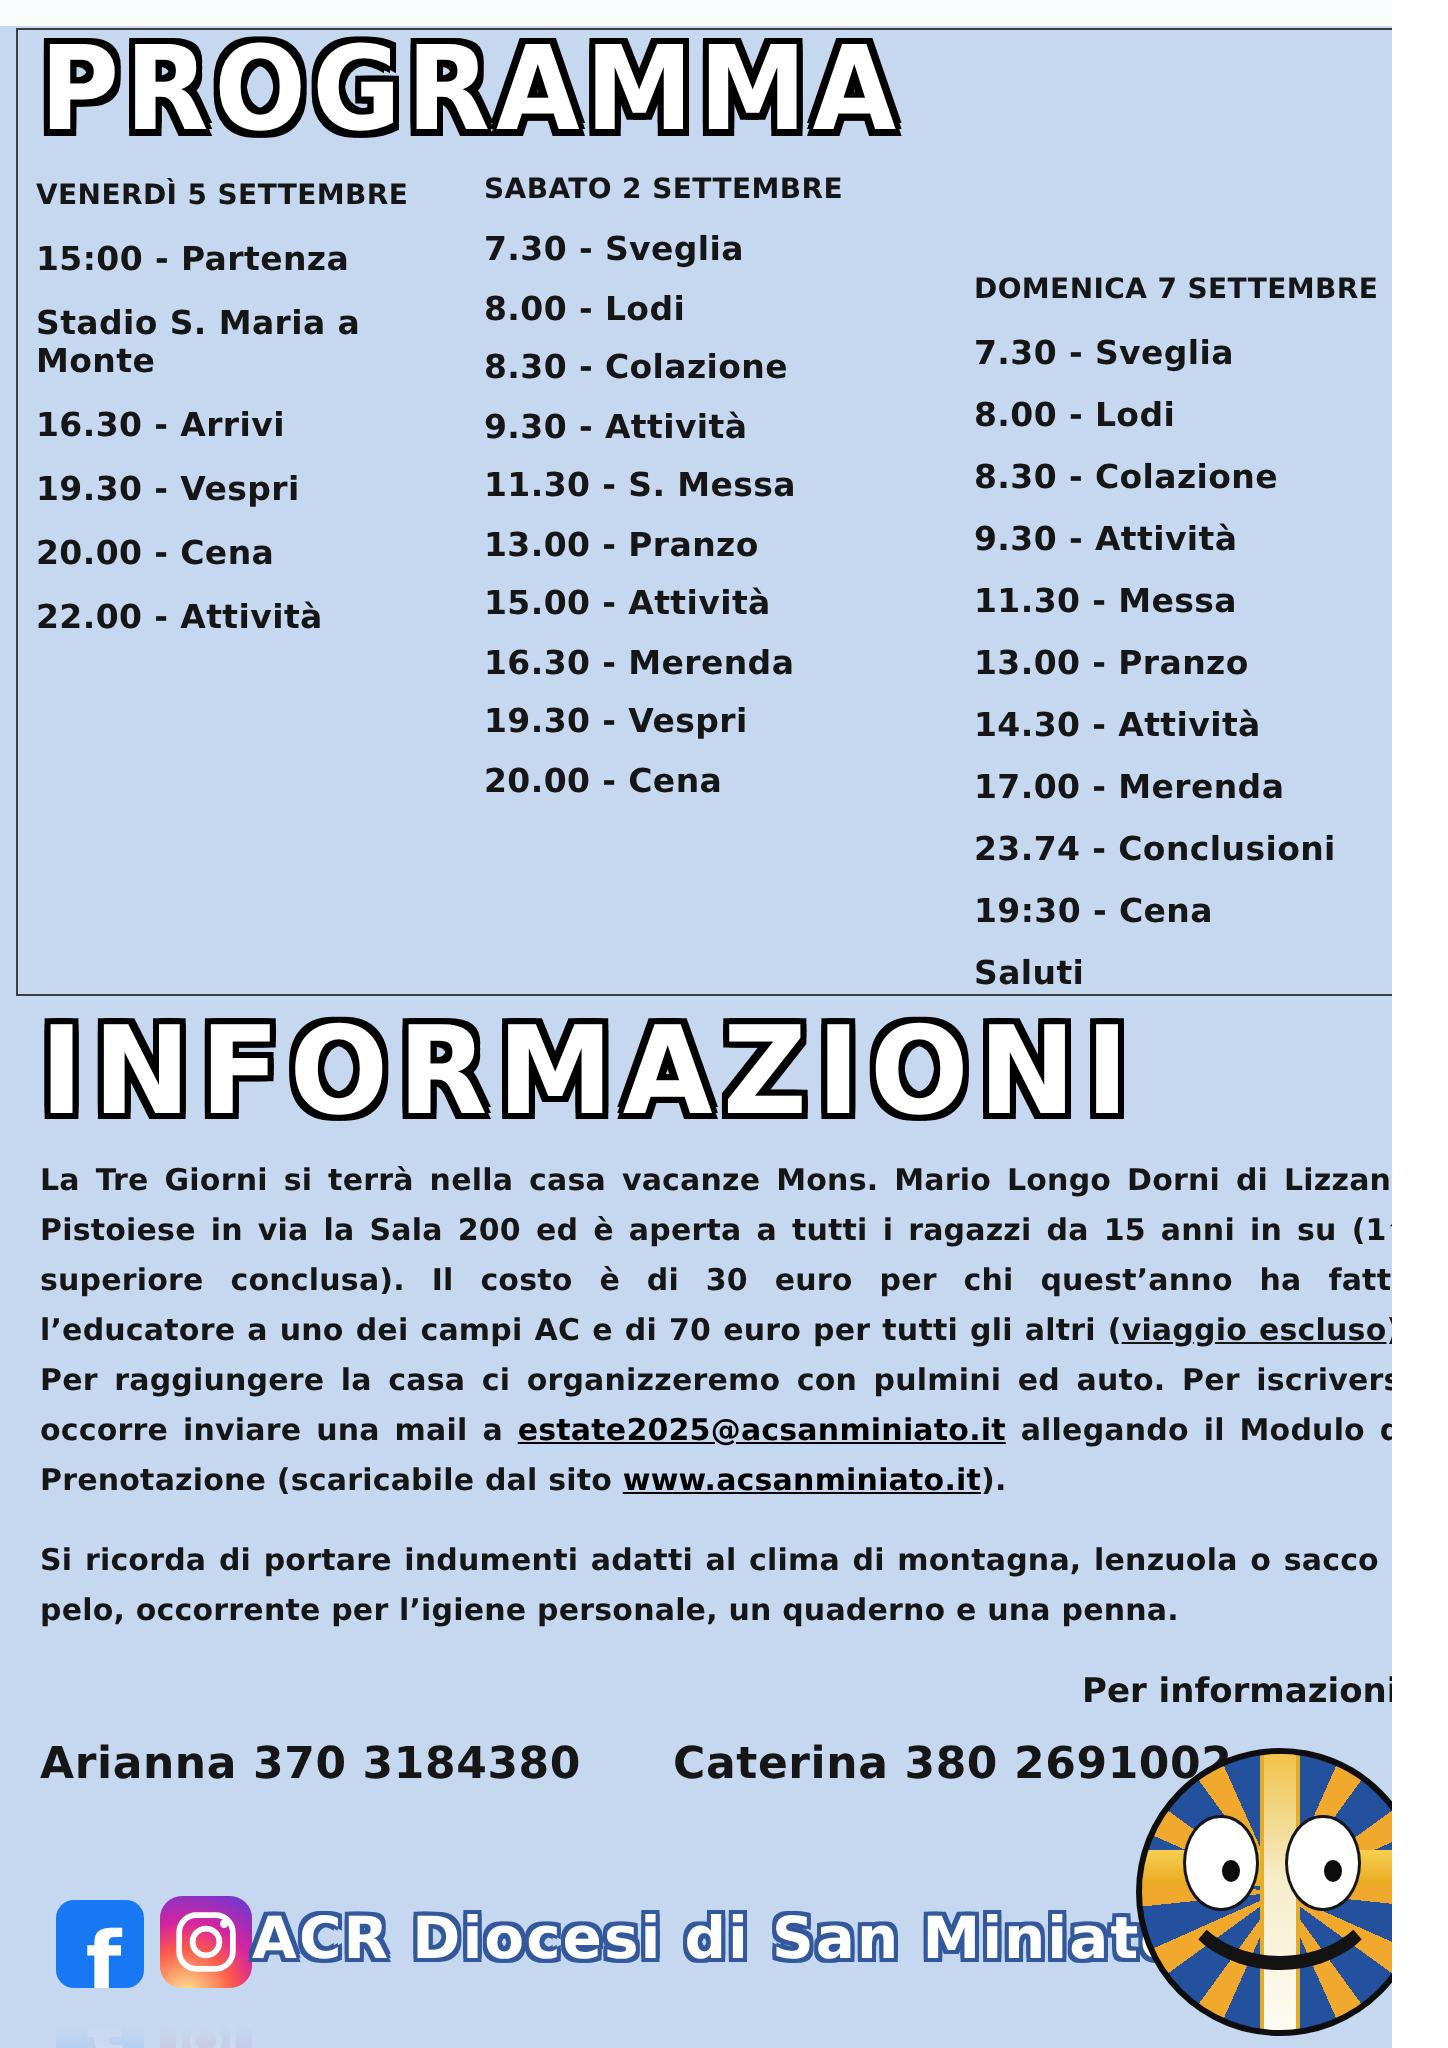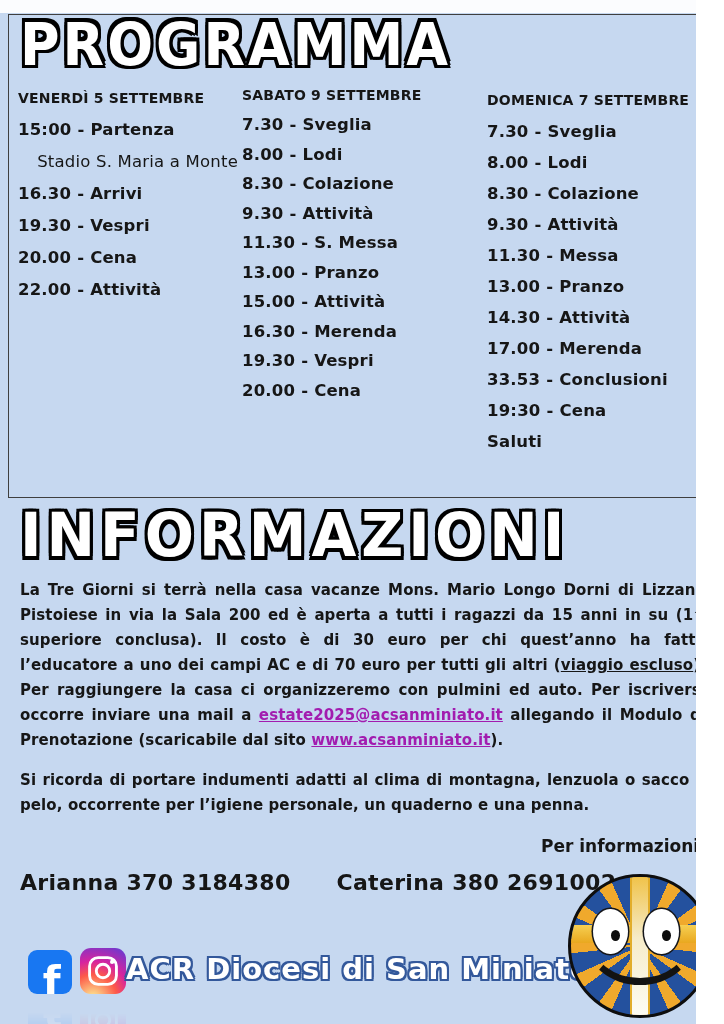--- a/index.html
+++ b/index.html
@@ -23,33 +23,33 @@
 
   .program-box{position:absolute;left:8px;top:14px;width:706px;height:482px;border:1px solid #3f3f3f;}
 
   .col{position:absolute;}
   .col1{left:18px;top:90px;width:220px;}
   .col2{left:242px;top:87px;width:238px;}
   .col3{left:487px;top:92px;width:228px;}
   .day-header{font-size:14px;font-weight:bold;letter-spacing:.2px;}
   .col1 .day-header{margin-bottom:14px;}
   .col2 .day-header{margin-bottom:12px;}
-  .col3 .day-header{margin-bottom:14px;}
+  .col3 .day-header{margin-bottom:14px;margin-top:45px;}
   .day-item{font-size:16.5px;font-weight:bold;letter-spacing:.2px;}
   .col1 .day-item{margin-bottom:13px;}
   .col2 .day-item{margin-bottom:10.5px;}
   .col3 .day-item{margin-bottom:12px;}
-  .day-item.bold{font-weight:normal;text-align:right;}
+  .day-item.bold{font-weight:bold;}
 
   .info-block{position:absolute;left:20px;top:505px;width:686px;}
   .informazioni-title{font-size:58px;letter-spacing:5px;margin-bottom:12px;transform:scaleY(1.05);transform-origin:top left;}
   .body-par{font-size:15px;line-height:25px;font-weight:600;text-align:justify;letter-spacing:.1px;}
   .par2{}
   .u{text-decoration:underline;}
-  a.doc-link{color:#a21caf;font-weight:600;text-decoration:underline;cursor:pointer;}
+  a.doc-link{color:#000000;font-weight:600;text-decoration:underline;cursor:pointer;}
   .contacts-label{margin-top:18px;font-size:17px;font-weight:bold;text-align:right;}
   .contacts{margin-top:14px;font-size:22px;font-weight:bold;letter-spacing:.3px;}
   .contacts .c1{margin-right:46px;}
 
   
   .social-wrap{position:absolute;}
   .fb-wrap{left:28px;top:950px;}
   .ig-wrap{left:80px;top:948px;}
   .icon-reflect{transform:scaleY(-1);opacity:.25;margin-top:3px;
     -webkit-mask-image:linear-gradient(rgba(0,0,0,.9),transparent 65%);
@@ -100,21 +100,21 @@
         <div class="day-item">15:00 - Partenza</div>
         <div class="day-item bold">Stadio S. Maria a Monte</div>
         <div class="day-item">16.30 - Arrivi</div>
         <div class="day-item">19.30 - Vespri</div>
         <div class="day-item">20.00 - Cena</div>
         <div class="day-item">22.00 - Attività</div>
       </div>
   </div>
 
   <div class="col col2">
-    <div class="day-header">SABATO 9 SETTEMBRE</div>
+    <div class="day-header">SABATO 2 SETTEMBRE</div>
     <div>
         <div class="day-item">7.30 - Sveglia</div>
         <div class="day-item">8.00 - Lodi</div>
         <div class="day-item">8.30 - Colazione</div>
         <div class="day-item">9.30 - Attività</div>
         <div class="day-item">11.30 - S. Messa</div>
         <div class="day-item">13.00 - Pranzo</div>
         <div class="day-item">15.00 - Attività</div>
         <div class="day-item">16.30 - Merenda</div>
         <div class="day-item">19.30 - Vespri</div>
@@ -126,21 +126,21 @@
     <div class="day-header">DOMENICA 7 SETTEMBRE</div>
     <div>
         <div class="day-item">7.30 - Sveglia</div>
         <div class="day-item">8.00 - Lodi</div>
         <div class="day-item">8.30 - Colazione</div>
         <div class="day-item">9.30 - Attività</div>
         <div class="day-item">11.30 - Messa</div>
         <div class="day-item">13.00 - Pranzo</div>
         <div class="day-item">14.30 - Attività</div>
         <div class="day-item">17.00 - Merenda</div>
-        <div class="day-item">33.53 - Conclusioni</div>
+        <div class="day-item">23.74 - Conclusioni</div>
         <div class="day-item">19:30 - Cena</div>
         <div class="day-item">Saluti</div>
       </div>
   </div>
 
   <div class="info-block">
     <div class="outline-title informazioni-title">INFORMAZIONI</div>
     <p class="body-par"><span>La Tre Giorni si terrà nella casa vacanze Mons. Mario Longo Dorni di Lizzano Pistoiese in via la Sala 200 ed è aperta a tutti i ragazzi da 15 anni in su (1^ superiore conclusa). Il costo è di 30 euro per chi quest’anno ha fatto l’educatore a uno dei campi AC e di 70 euro per tutti gli altri (</span><span class="u">viaggio escluso</span><span>). Per raggiungere la casa ci organizzeremo con pulmini ed auto. Per iscriversi occorre inviare una mail a </span><a class="doc-link">estate2025@acsanminiato.it</a><span> allegando il Modulo di Prenotazione (scaricabile dal sito </span><a class="doc-link">www.acsanminiato.it</a><span>).</span></p>
     <p class="body-par par2">Si ricorda di portare indumenti adatti al clima di montagna, lenzuola o sacco a pelo, occorrente per l’igiene personale, un quaderno e una penna.</p>
     <div class="contacts-label">Per informazioni:</div>

